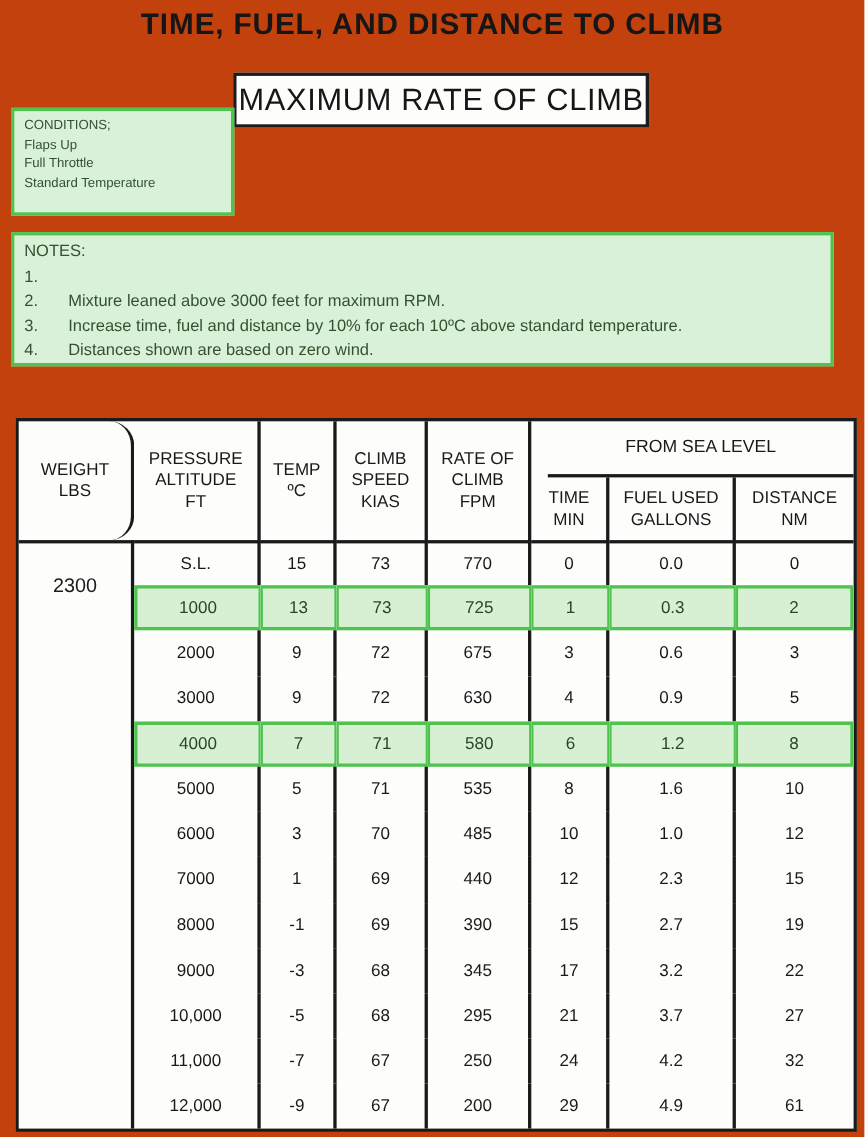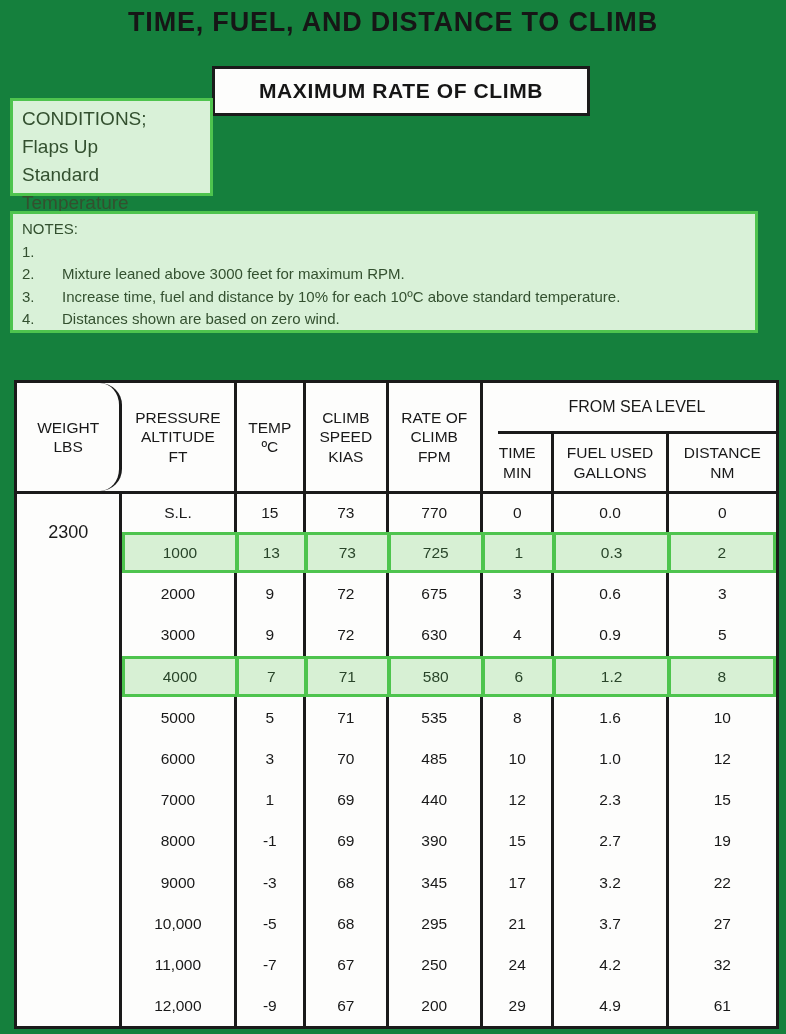--- a/index.html
+++ b/index.html
@@ -1,38 +1,38 @@
 <!DOCTYPE html>
 <html><head>
 <meta charset="utf-8">
 <style>
   * { margin:0; padding:0; box-sizing:border-box; }
   html,body { background:#ffffff; }
   body { font-family:"Liberation Sans", sans-serif; color:#1a1a1a; }
   .page {
-    position:relative; width:786px; height:1034px; background:#15803d;
+    position:relative; width:786px; height:1034px; background:#c2410c;
     overflow:hidden;
   }
   .doc-title {
     position:absolute; top:7px; left:0; width:100%;
     text-align:center; font-size:27px; font-weight:700; letter-spacing:0.8px;
     color:#161616;
   }
   .subtitle-box {
     position:absolute; left:212px; top:66px; width:378px; height:50px;
     border:3.5px solid #1b1b1b; display:flex; align-items:center; justify-content:center;
     background:#fdfdfc;
   }
-  .subtitle-box span { font-size:21px; font-weight:700; letter-spacing:0.6px; color:#161616; }
+  .subtitle-box span { font-size:28px; font-weight:400; letter-spacing:0.6px; color:#161616; }
   .green-box {
     background:#d9f1d8; border:3px solid #4ec44e; color:#33502f;
   }
   .conditions-box {
     position:absolute; left:10px; top:98px; width:203px; height:98px;
-    padding:4px 8px 4px 9px; font-size:19px; line-height:1.47;
+    padding:4px 8px 4px 9px; font-size:12px; line-height:1.47;
   }
   .notes-box {
     position:absolute; left:10px; top:211px; width:748px; height:122px;
     padding:4px 8px 20px 9px; font-size:15px; line-height:1.5;
   }
   .note-row { display:flex; }
   .note-num { width:40px; flex:0 0 40px; }
   
   .tbl {
     position:absolute; left:14px; top:380px; width:765px;
@@ -80,20 +80,21 @@
 
   <div class="doc-title">TIME, FUEL, AND DISTANCE TO CLIMB</div>
 
   <div class="subtitle-box">
     <span>MAXIMUM RATE OF CLIMB</span>
   </div>
 
   <div class="conditions-box green-box">
     <div>CONDITIONS;</div>
     <div>Flaps Up</div>
+    <div>Full Throttle</div>
     <div>Standard Temperature</div>
   </div>
 
   <div class="notes-box green-box">
     <div>NOTES:</div>
     <div class="note-row">
       <span class="note-num">1.</span>
     </div>
     <div class="note-row">
       <span class="note-num">2.</span>

